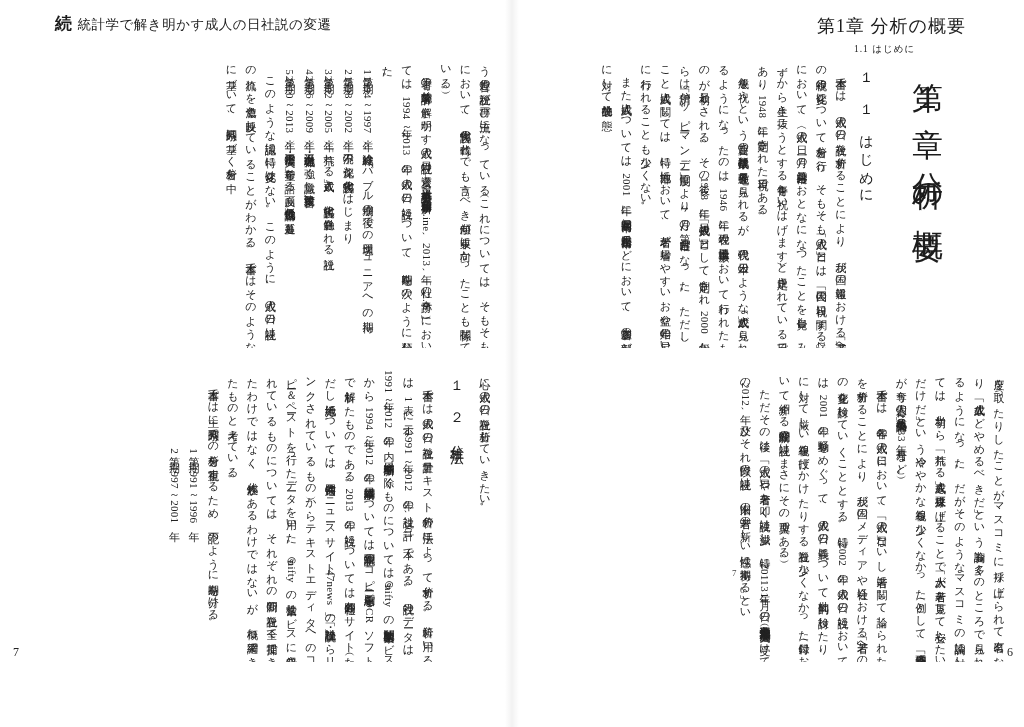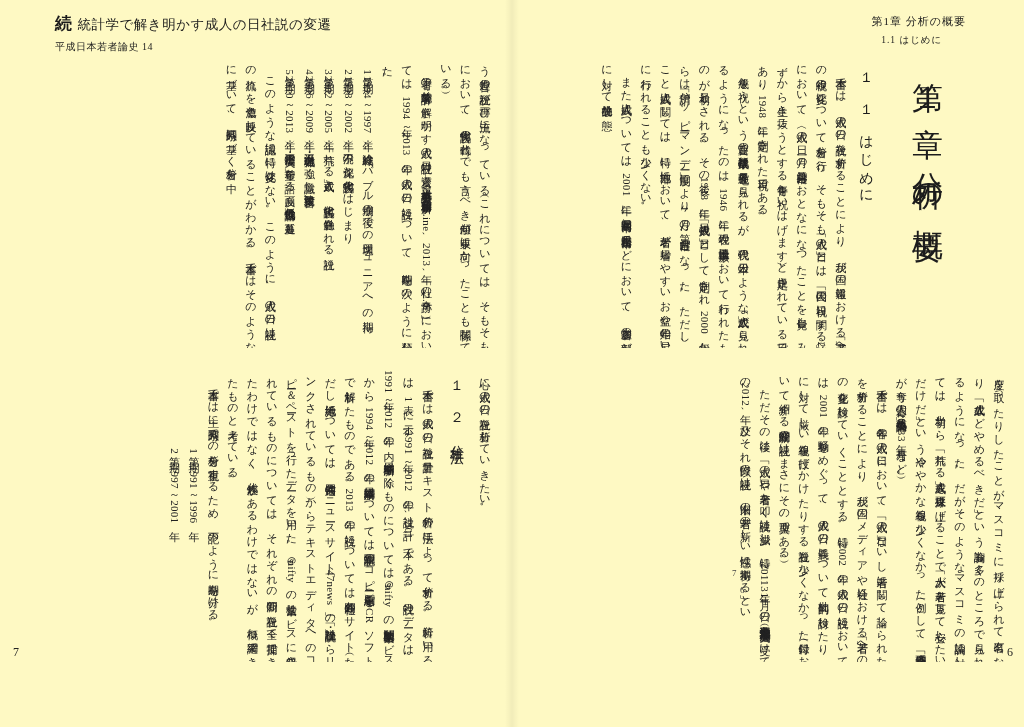--- a/index.html
+++ b/index.html
@@ -4,39 +4,39 @@
 <title>Book Spread</title>
 <style>
   * { margin:0; padding:0; box-sizing:border-box; }
   html,body { width:1024px; height:727px; }
   body {
     background:#e9e9e7;
     font-family:"Liberation Serif","DejaVu Serif",serif;
   }
   .spread {
     position:relative; width:1024px; height:727px;
-    background:#fef9c3; color:#1c1c1c; overflow:hidden;
+    background:#ffffff; color:#1c1c1c; overflow:hidden;
   }
   
   .spread::before{
     content:""; position:absolute; left:505px; top:0; width:14px; height:727px;
     background:linear-gradient(90deg, rgba(0,0,0,0) 0%, rgba(0,0,0,0.05) 50%, rgba(0,0,0,0) 100%);
     pointer-events:none;
   }
   .page { position:absolute; top:0; width:512px; height:727px; }
   .page-l { left:0; } .page-r { left:512px; }
 
   
   .lp-header { position:absolute; top:12px; left:55px; }
   .lp-title { font-size:13.5px; letter-spacing:0.5px; }
   .zoku { font-size:17px; font-weight:bold; margin-right:5px; }
   .lp-sub { font-size:10px; margin-top:5px; letter-spacing:0.5px; }
 
   .rp-header { position:absolute; top:14px; right:58px; text-align:right; }
-  .rp-chapter { font-size:11px; letter-spacing:1px; }
+  .rp-chapter { font-size:18px; letter-spacing:1px; }
   .rp-section { font-size:9.5px; margin-top:5px; padding-right:14px; letter-spacing:1px;text-align:center; }
 
   
   .vtext, .band { writing-mode:vertical-rl; text-orientation:mixed; }
 
   .chapter-title {
     position:absolute; top:58px; right:76px; height:350px;
     font-size:31px; font-weight:normal; letter-spacing:7px; white-space:nowrap;
   }
   .section-heading-11 {
@@ -76,21 +76,20 @@
 <body>
 
 <div class="spread">
 
   <section class="page page-l">
 
     <header class="lp-header">
       <div class="lp-title">
         <span class="zoku">続</span><span>統計学で解き明かす成人の日社説の変遷</span>
       </div>
-      <div class="lp-sub">平成日本若者論史 14</div>
     </header>
 
     <div class="band lp-top">
       <p class="cont">う趣旨の社説が再び主流になっている（これについては、そもそも若者論全体において、劣化言説の時代とでも言うべき傾向が収束に向かったことも関係している）。</p>
       <p class="indent">筆者の前著『統計学で解き明かす成人の日社説の変遷―平成日本若者論史5』（後藤和智事務所OffLine、2013年、「杜の奇跡2.0」）においては、1994年～2013年の成人の日の社説について、時期を次のように分類した。</p>
       <p class="hang">第1期（1994～1997年）：冷戦終結、バブル崩壊の後での団塊ジュニアへの期待</p>
       <p class="hang">第2期（1998～2002年）：不況の深化と劣化言説のはじまり</p>
       <p class="hang">第3期（2002～2005年）：「荒れる成人式」と、劣化言説に触発される社説</p>
       <p class="hang">第4期（2006～2009年）：不況・就職難を強く意識し政策提言多い</p>
       <p class="hang">第5期（2010～2013年）：不況・震災後の「希望」を語る反面、「低成長世代論」の蔓延も</p>

